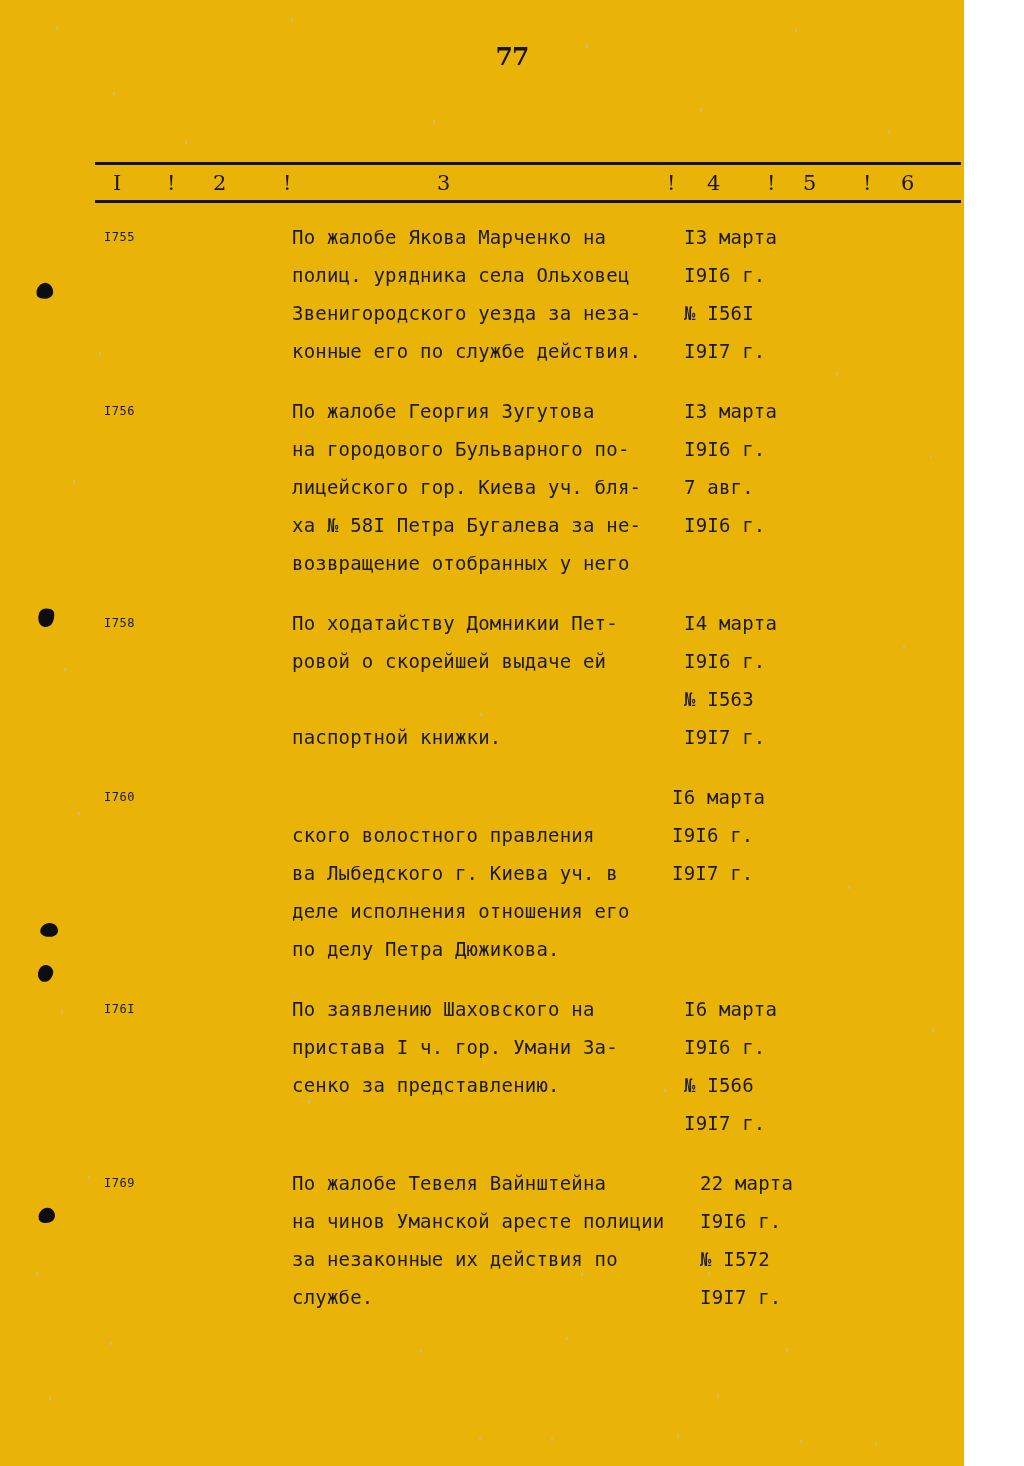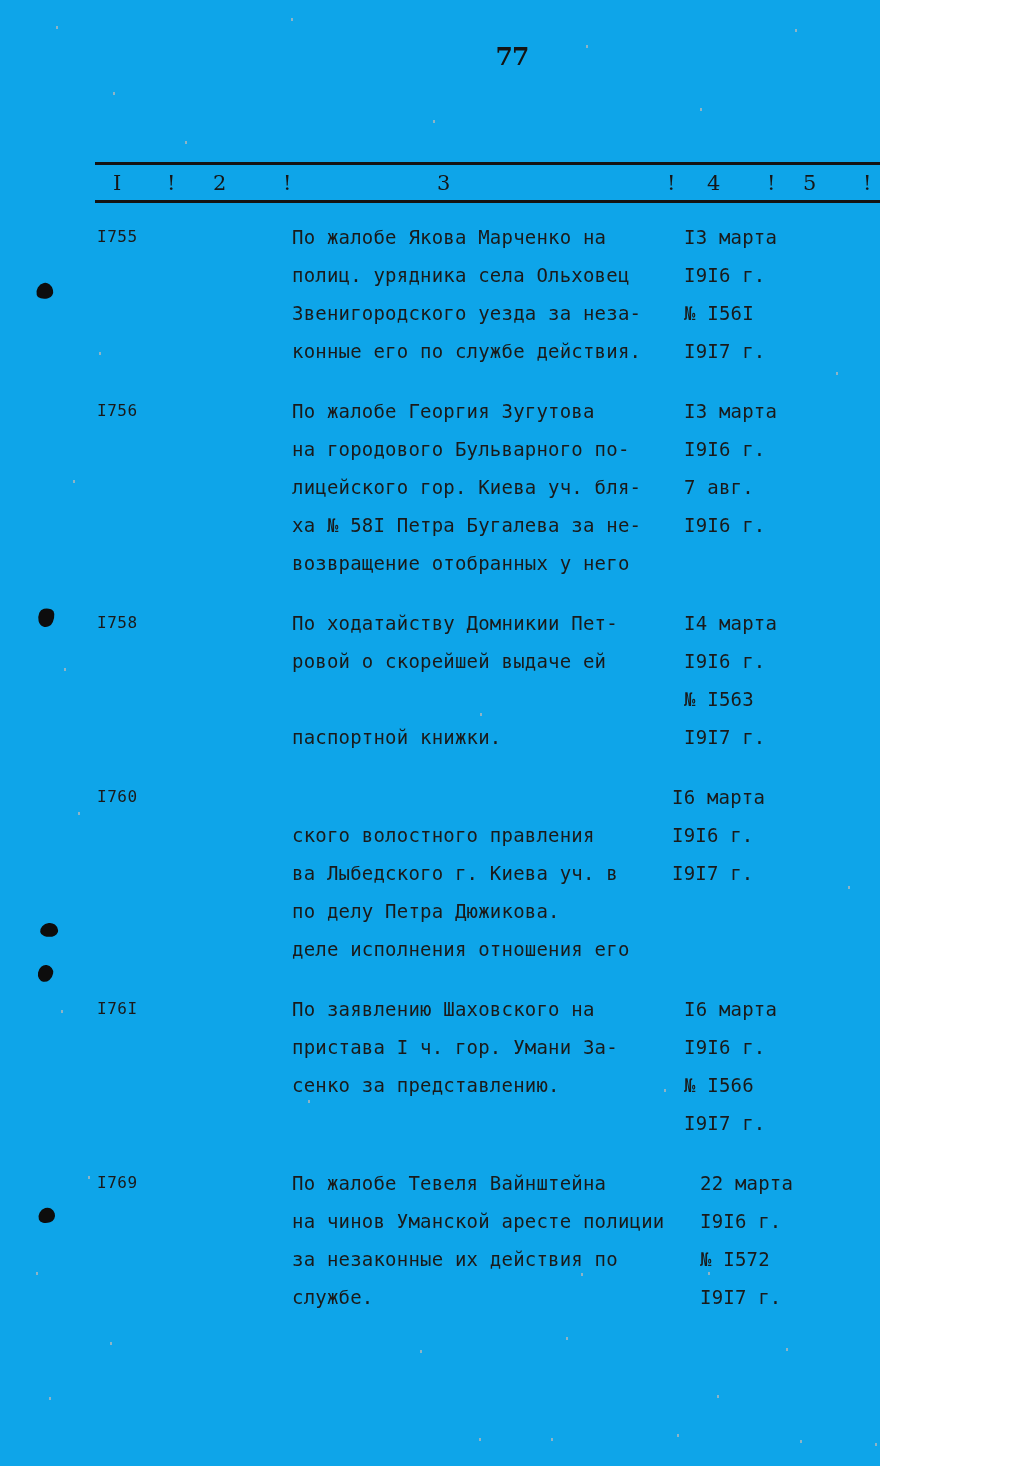--- a/index.html
+++ b/index.html
@@ -4,23 +4,23 @@
 <title>Scanned register page 77</title>
 <style>
   html, body {
     margin: 0;
     padding: 0;
     background: #ffffff;
   }
 
   .page {
     position: relative;
-    width: 880px;
+    width: 964px;
     height: 1466px;
-    background: #0ea5e9;
+    background: #eab308;
     overflow: hidden;
     font-family: "DejaVu Sans Mono", "Liberation Mono", monospace;
     color: #171717;
     -webkit-font-smoothing: none;
   }
 
   
   .speckles {
     position: absolute;
     inset: 0;
@@ -116,22 +116,22 @@
     position: absolute;
     top: 0;
     font-size: 19px;
     line-height: 38px;
     letter-spacing: .2px;
     white-space: pre;
     color: #1a1a1a;
   }
 
   .cell.num {
-    left: 97px;
-    font-size: 16px;
+    left: 104px;
+    font-size: 12px;
     letter-spacing: .5px;
   }
 
   .cell.body {
     left: 292px;
   }
 
   .cell.date {
     left: 684px;
   }
@@ -272,22 +272,22 @@
       <div class="entry">
         <div class="entry-row"><span class="cell num">I758</span><span class="cell body">По ходатайству Домникии Пет-</span><span class="cell date ">I4 марта</span></div>
         <div class="entry-row"><span class="cell body">ровой о скорейшей выдаче ей</span><span class="cell date ">I9I6 г.</span></div>
         <div class="entry-row"><span class="cell date ">№ I563</span></div>
         <div class="entry-row"><span class="cell body">паспортной книжки.</span><span class="cell date ">I9I7 г.</span></div>
       </div>
       <div class="entry">
         <div class="entry-row"><span class="cell num">I760</span><span class="cell date shift-left">I6 марта</span></div>
         <div class="entry-row"><span class="cell body">ского волостного правления</span><span class="cell date shift-left">I9I6 г.</span></div>
         <div class="entry-row"><span class="cell body">ва Лыбедского г. Киева уч. в</span><span class="cell date shift-left">I9I7 г.</span></div>
+        <div class="entry-row"><span class="cell body">деле исполнения отношения его</span></div>
         <div class="entry-row"><span class="cell body">по делу Петра Дюжикова.</span></div>
-        <div class="entry-row"><span class="cell body">деле исполнения отношения его</span></div>
       </div>
       <div class="entry">
         <div class="entry-row"><span class="cell num">I76I</span><span class="cell body">По заявлению Шаховского на</span><span class="cell date ">I6 марта</span></div>
         <div class="entry-row"><span class="cell body">пристава I ч. гор. Умани За-</span><span class="cell date ">I9I6 г.</span></div>
         <div class="entry-row"><span class="cell body">сенко за представлению.</span><span class="cell date ">№ I566</span></div>
         <div class="entry-row"><span class="cell date ">I9I7 г.</span></div>
       </div>
       <div class="entry">
         <div class="entry-row"><span class="cell num">I769</span><span class="cell body">По жалобе Тевеля Вайнштейна</span><span class="cell date wide">22 марта</span></div>
         <div class="entry-row"><span class="cell body">на чинов Уманской аресте полиции</span><span class="cell date wide">I9I6 г.</span></div>

